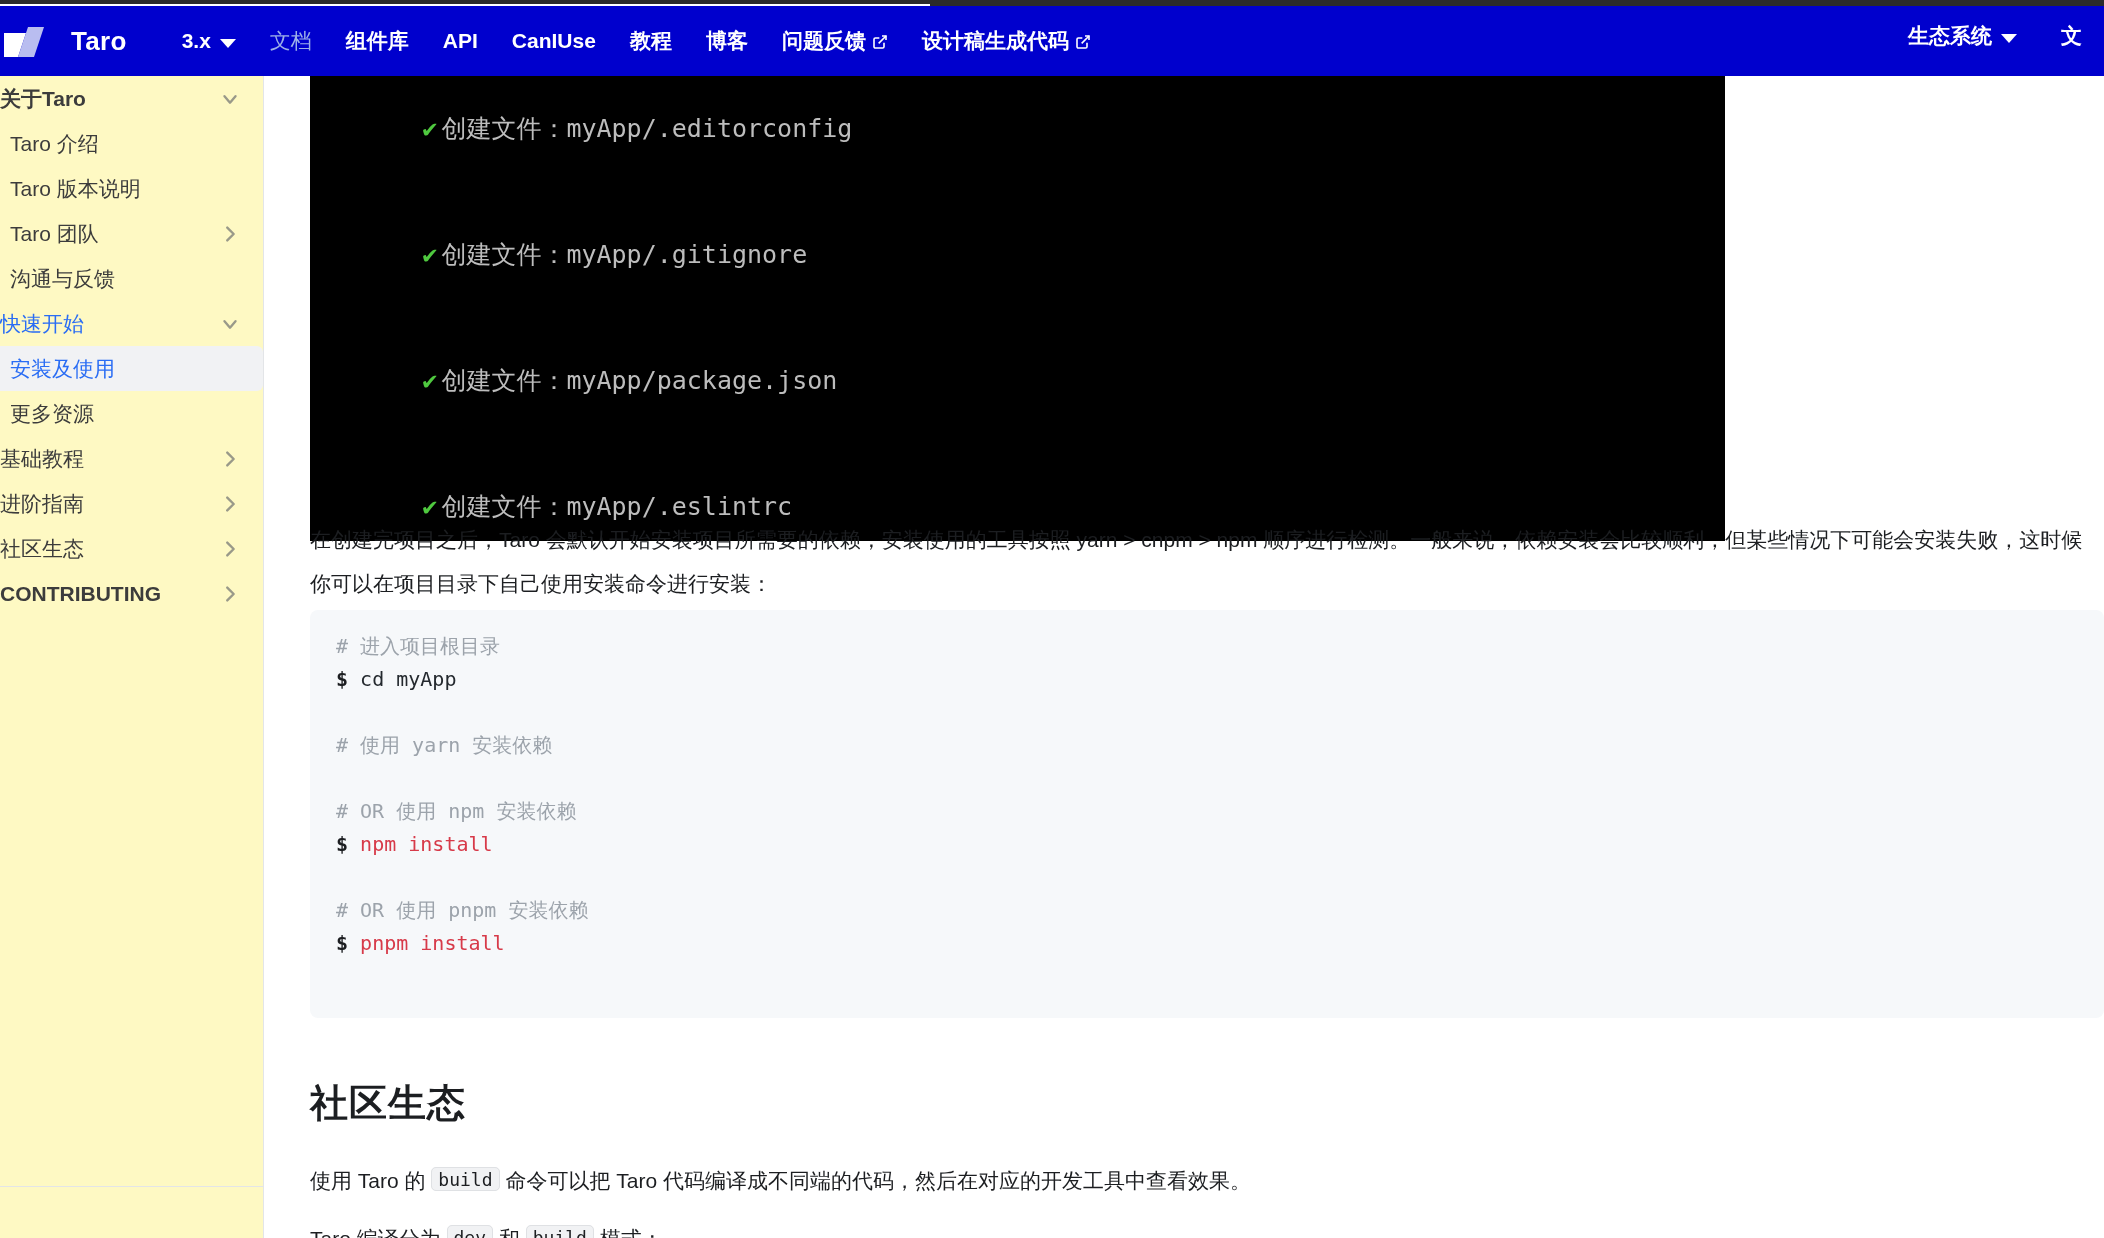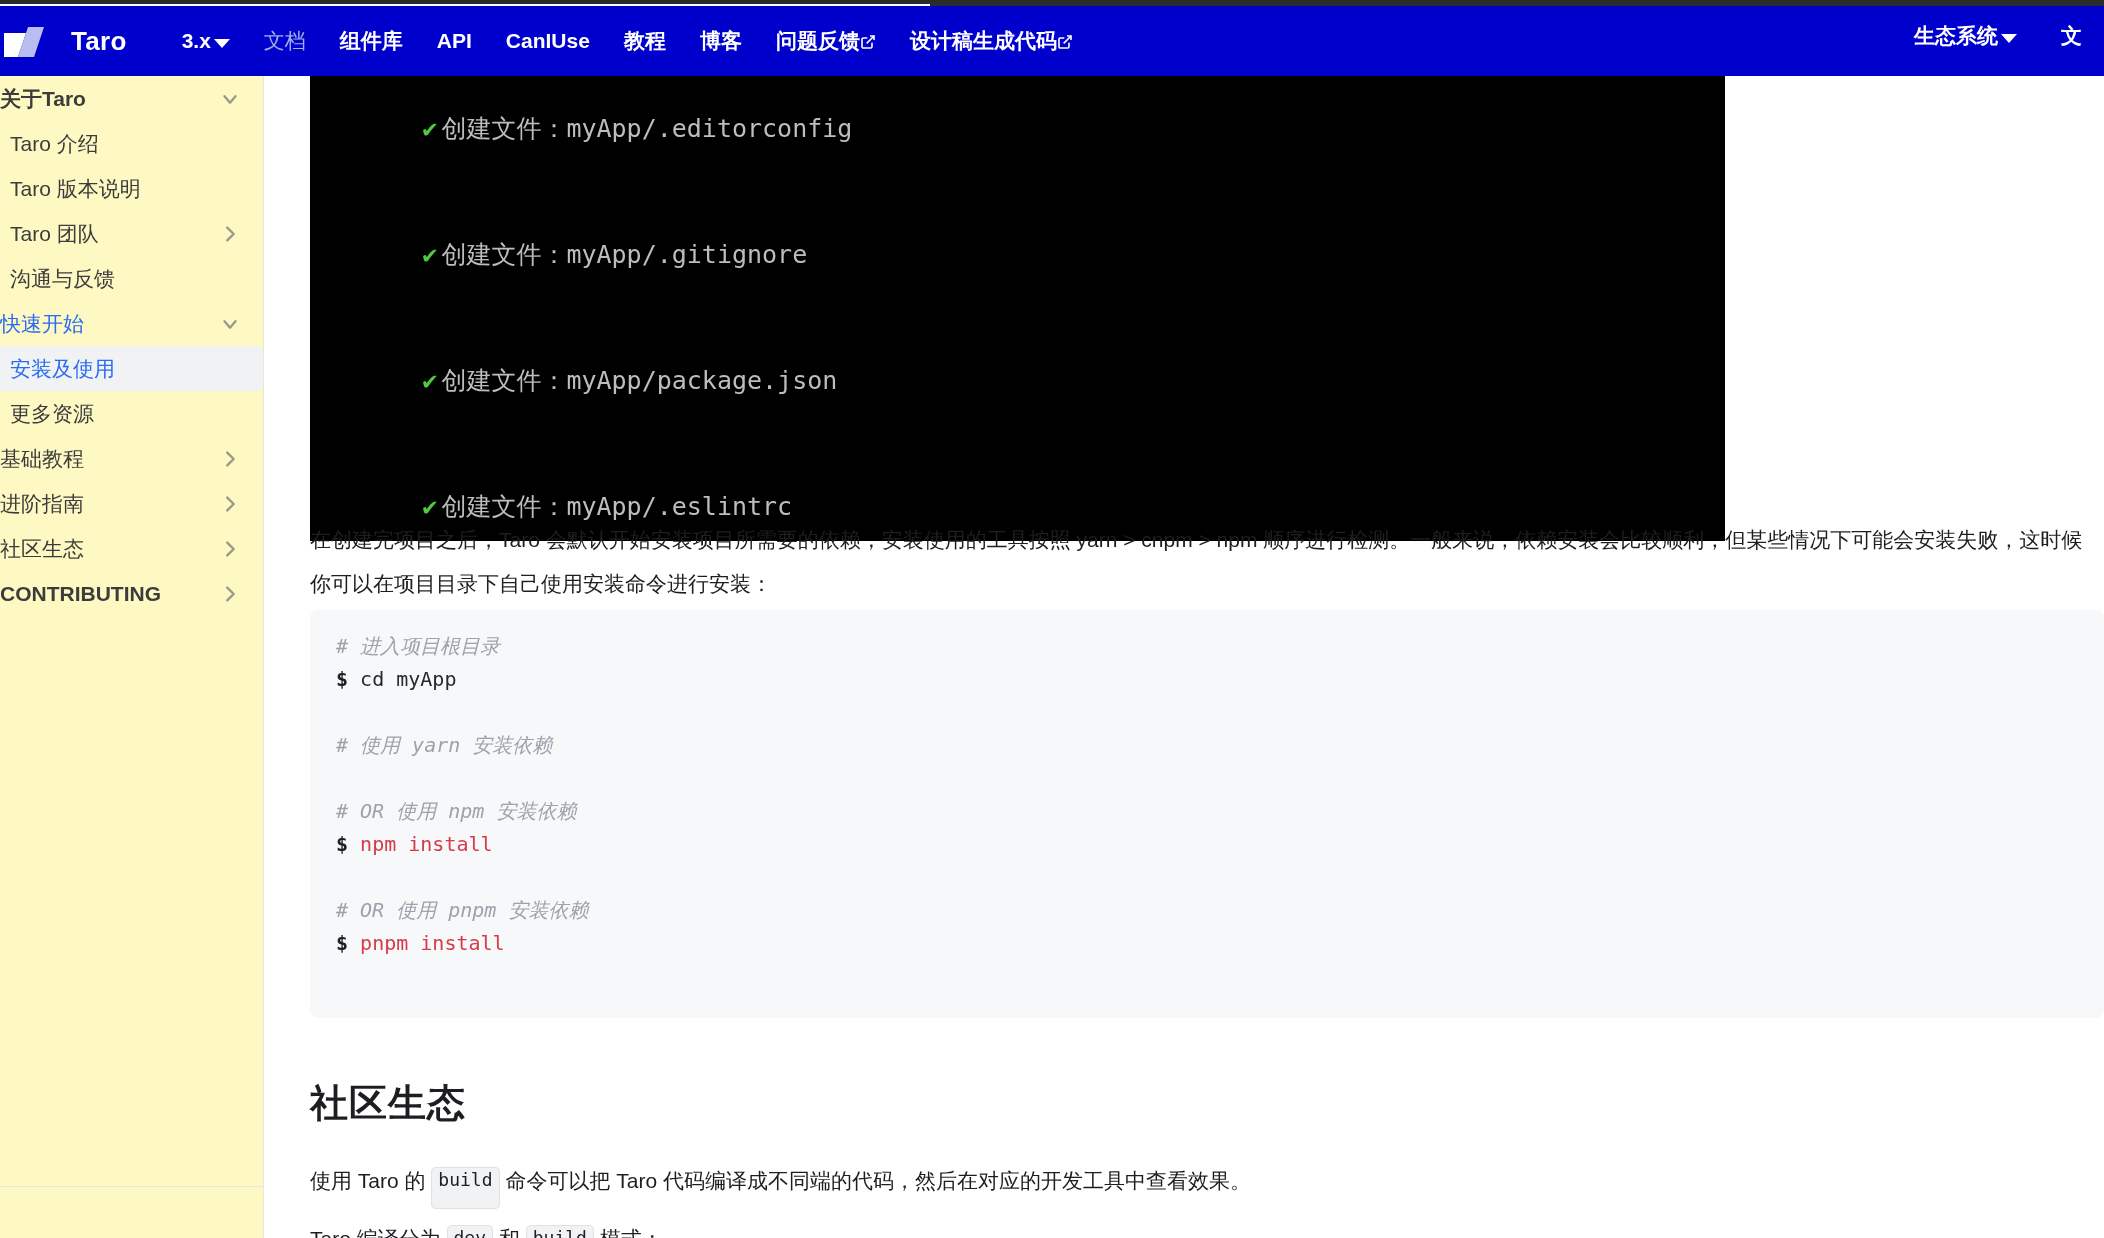--- a/index.html
+++ b/index.html
@@ -38,21 +38,21 @@
     color: #ffffff; font-size: 26px; font-weight: 700;
     letter-spacing: .3px; margin-left: 9px;
   }
   #nav-links {
     display: flex; align-items: center; gap: 0;
     margin-left: 38px;
   }
   .nav-link {
     color: #ffffff; font-size: 21px; font-weight: 700;
     padding: 0 17px; white-space: nowrap; cursor: pointer;
-    display: flex; align-items: center; 
+    display: flex; align-items: center; gap: 6px;
     text-decoration: none;
   }
   .nav-link.dim { color: #9db0e8; font-weight: 400; }
   .caret {
     display: inline-block; width: 0; height: 0;
     border-left: 8px solid transparent;
     border-right: 8px solid transparent;
     border-top: 9px solid #ffffff;
     margin-left: 3px; position: relative; top: 2px;
   }
@@ -123,38 +123,38 @@
   .para {
     position: absolute;
     font-size: 21px; color: #1c1e21; line-height: 44px;
   }
   code.inline {
     font-family: "DejaVu Sans Mono", monospace;
     font-size: 18px;
     background: #f1f2f4;
     border: 1px solid #dfe1e4;
     border-radius: 5px;
-    padding: 1px 6px 18px;
+    padding: 1px 6px 0;
     vertical-align: 2px;
   }
 
   
   #codeblock {
     position: absolute; left: 45px; top: 534px;
     width: 1794px; height: 408px;
     background: #f6f8fa;
     border-radius: 8px;
     padding: 20px 26px;
     font-family: "DejaVu Sans Mono", monospace;
     font-size: 20px;
     line-height: 33px;
     overflow: hidden;
   }
   .c-line { white-space: pre; }
-  .c-cmt { color: #9ca3ab; font-style: italic; }
+  .c-cmt { color: #9ca3ab; }
   .c-prompt { color: #1c1e21; font-weight: 700; }
   .c-plain { color: #24292e; }
   .c-red { color: #d73a49; }
   .c-blank { height: 33px; }
 
   
   #heading {
     position: absolute; left: 45px; top: 1002px;
     font-size: 38px; font-weight: 700; color: #1c1e21;
     letter-spacing: 1px;

